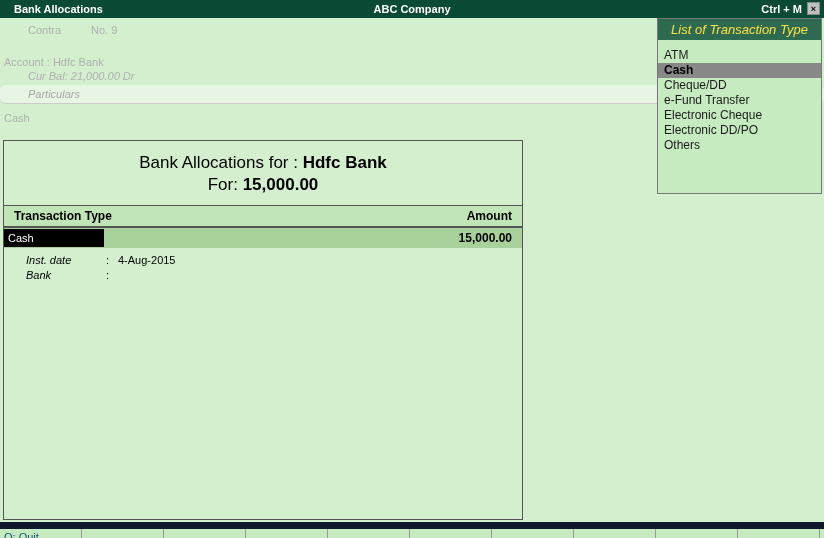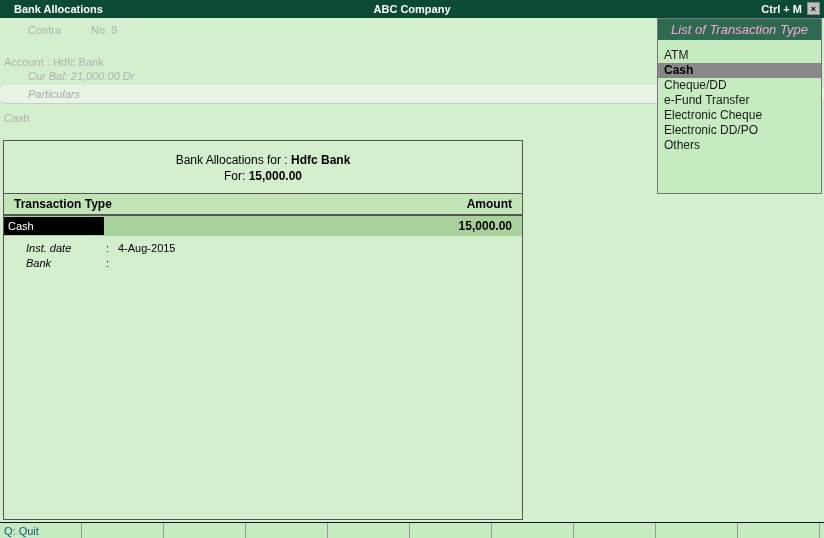--- a/index.html
+++ b/index.html
@@ -16,41 +16,41 @@
     .bg-voucher { color: #b0b0b0; font-size: 11px; }
     .bg-voucher .line1 { padding: 6px 0 0 28px; }
     .bg-voucher .contra { display: inline-block; width: 60px; }
     .bg-voucher .line2 { padding: 20px 0 0 4px; }
     .bg-voucher .line3 { padding: 2px 0 0 28px; font-style: italic; }
     .bg-voucher .particulars-row { background: #e8f5e4; padding: 3px 0 3px 28px; color: #a8a8a8; font-style: italic; border-bottom: 1px solid #ccc; margin-top: 3px; border-radius: 6px; }
     .bg-voucher .line4 { padding: 8px 0 0 4px; }
 
     
     .modal { position: absolute; left: 3px; top: 140px; width: 520px; height: 380px; background: #d4efce; border: 1px solid #555; }
-    .modal-header { text-align: center; padding: 10px 0 8px 0; font-size: 12px; }
+    .modal-header { text-align: center; padding: 10px 0 8px 0; font-size: 17px; }
     .modal-header .line { margin: 2px 0; }
     .modal-cols { background: #c2e5b8; display: flex; justify-content: space-between; padding: 3px 10px; font-size: 12px; font-weight: bold; border-top: 1px solid #555; border-bottom: 2px solid #555; gap: 18px; }
     .modal-body { padding: 0; font-size: 12px; }
     .modal-row-highlight { background: #a9d19b; display: flex; align-items: center; height: 20px; }
     .modal-row-highlight .cash-box { background: #000; color: #fff; width: 100px; height: 18px; line-height: 18px; padding-left: 4px; font-size: 11px; }
     .modal-row-highlight .amount-val { margin-left: auto; padding-right: 10px; font-weight: bold; }
     .modal-detail { padding: 4px 0 0 22px; font-size: 11px; }
     .modal-detail .row { display: flex; align-items: center; height: 15px; }
     .modal-detail .label { font-style: italic; width: 80px; }
     .modal-detail .colon { width: 12px; }
 
     
     .sidebar { position: absolute; right: 2px; top: 18px; width: 165px; background: #c7ebc0; border: 1px solid #777; }
-    .sidebar-title { background: #2d6a4f; color: #f9a8d4; text-align: center; padding: 3px 0; font-size: 13px; font-style: italic; }
+    .sidebar-title { background: #2d6a4f; color: #fde047; text-align: center; padding: 3px 0; font-size: 13px; font-style: italic; }
     .sidebar-body { padding: 8px 0 40px 0; font-size: 12px; }
     .sidebar-item { padding: 0 6px; height: 15px; line-height: 15px; cursor: pointer; color: #1a1a1a; }
     .sidebar-item.selected { background: #888; color: #000; font-weight: bold; }
 
     
-    .bottom-bar { position: absolute; left: 0; bottom: 0; width: 100%; height: 16px; display: flex; background: #c7ebc0; border-top: 1px solid #0f172a; }
+    .bottom-bar { position: absolute; left: 0; bottom: 0; width: 100%; height: 16px; display: flex; background: #c7ebc0; border-top: 7px solid #0f172a; }
     .bottom-btn { border-right: 1px solid #999; width: 82px; height: 100%; font-size: 11px; line-height: 16px; padding-left: 4px; cursor: pointer; }
     .bottom-btn .key { color: #1a537a; }
     .bottom-btn .txt { color: #1a537a; }
   </style>
 </head>
 <body>
 
 <div class="top-bar">
   <span class="left-title">Bank Allocations</span>
   <span class="center-title">ABC Company</span>

